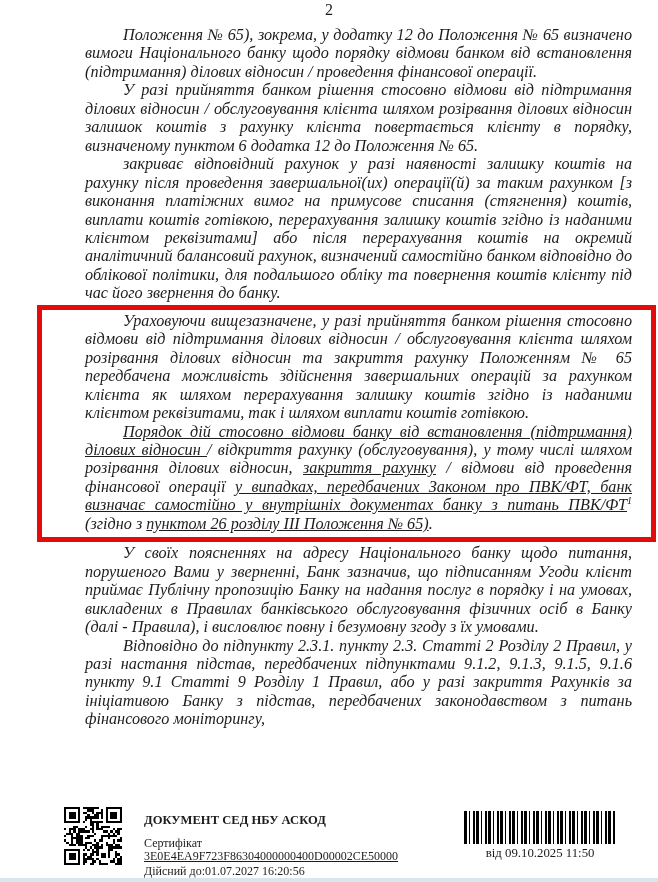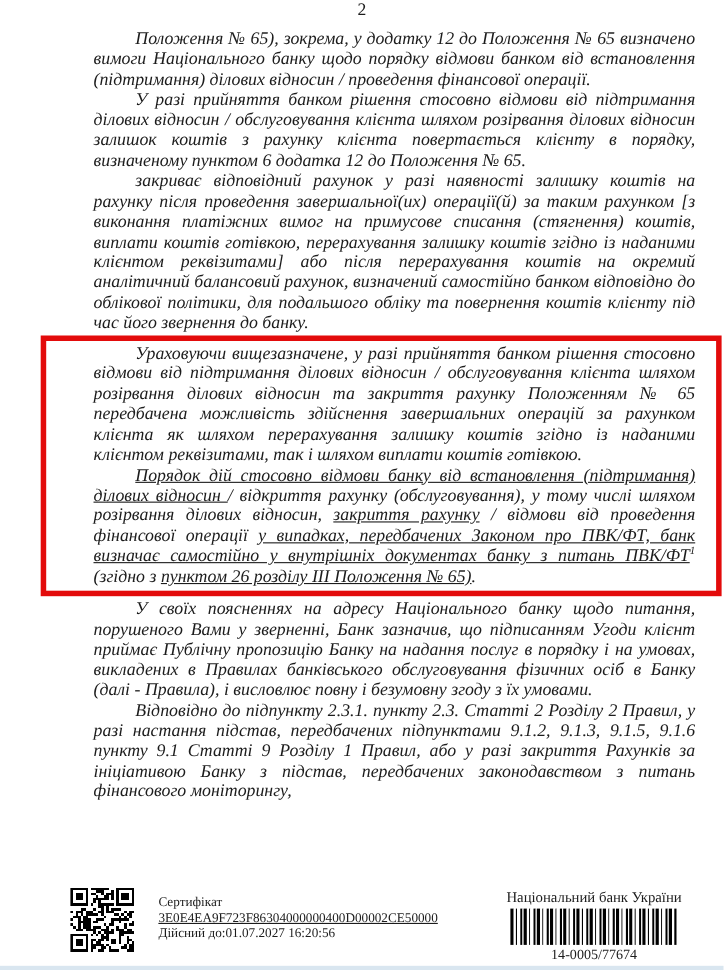--- a/index.html
+++ b/index.html
@@ -298,26 +298,26 @@
           <rect x="18" y="0" width="7" height="7" fill="#000"></rect>
           <rect x="19" y="1" width="5" height="5" fill="#fff"></rect>
           <rect x="20" y="2" width="3" height="3" fill="#000"></rect>
           <rect x="0" y="18" width="7" height="7" fill="#000"></rect>
           <rect x="1" y="19" width="5" height="5" fill="#fff"></rect>
           <rect x="2" y="20" width="3" height="3" fill="#000"></rect>
         </svg>
     </div>
 
     <div class="sig">
+      <p class="sig-title">ДОКУМЕНТ СЕД НБУ АСКОД</p>
       <p class="sig-line"><span>Сертифікат </span><span class="u">3E0E4EA9F723F86304000000400D00002CE50000</span></p>
       <p class="sig-line">Дійсний до:01.07.2027 16:20:56</p>
     </div>
 
     <div class="stamp">
-      <div>Національний банк України</div>
       <div class="barcode" id="barcode">
           <div style="width:3px;background:#000"></div>
           <div style="width:2px;background:#fff"></div>
           <div style="width:1px;background:#000"></div>
           <div style="width:3px;background:#fff"></div>
           <div style="width:2px;background:#000"></div>
           <div style="width:1px;background:#fff"></div>
           <div style="width:3px;background:#000"></div>
           <div style="width:2px;background:#fff"></div>
           <div style="width:1px;background:#000"></div>
@@ -381,21 +381,20 @@
           <div style="width:3px;background:#000"></div>
           <div style="width:2px;background:#fff"></div>
           <div style="width:1px;background:#000"></div>
           <div style="width:3px;background:#fff"></div>
           <div style="width:2px;background:#000"></div>
           <div style="width:1px;background:#fff"></div>
           <div style="width:3px;background:#000"></div>
           <div style="width:2px;background:#fff"></div>
           <div style="width:2px;background:#000"></div>
         </div>
-      <div class="stamp-num">14-0005/77674</div>
       <div class="stamp-date">від 09.10.2025 11:50</div>
     </div>
 
   </div>
 
   <div class="bottom-strip"></div>
 
 </div>
 
 </body></html>

